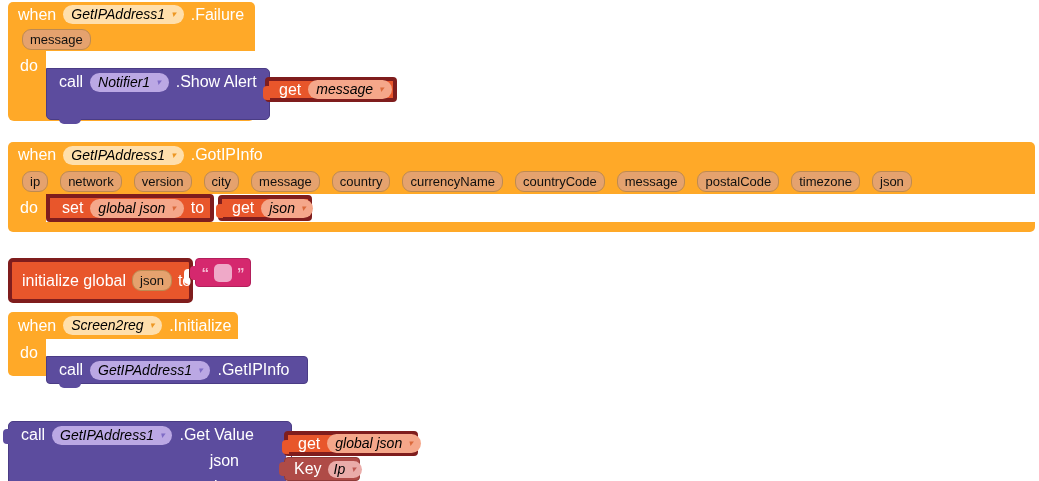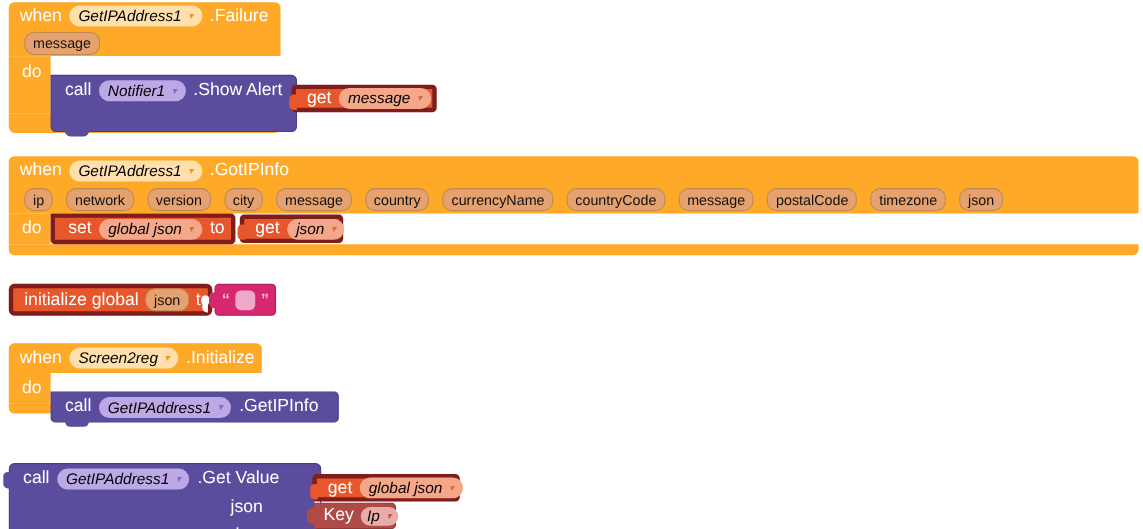--- a/index.html
+++ b/index.html
@@ -129,21 +129,21 @@
     <span class="plug plug-vorange"></span>
     <span class="wlabel">get</span>
     <span class="pill pill-vorange">
         <span>json</span>
         <span class="arr">▾</span>
       </span>
   </div>
 </div>
 
 <div class="abs" style="left:8px;top:258px;width:245px;height:29px;">
-  <div class="abs vorange row" style="left:0;top:0;width:185px;height:29px;border-radius:5px;padding-left:10px;gap:6px;">
+  <div class="abs vorange row" style="left:0;top:0;width:185px;height:45px;border-radius:5px;padding-left:10px;gap:6px;">
     <span class="wlabel">initialize global</span>
     <span class="chip">json</span>
     <span class="wlabel">to</span>
     <span class="socket" style="top:7px;"></span>
   </div>
   <div class="abs pink row" style="left:187px;top:0;width:56px;height:29px;border-radius:4px;justify-content:center;gap:5px;">
     <span class="plug plug-pink" style="top:7px;"></span>
     <span class="quote">“</span>
     <span class="strfield"></span>
     <span class="quote">”</span>

